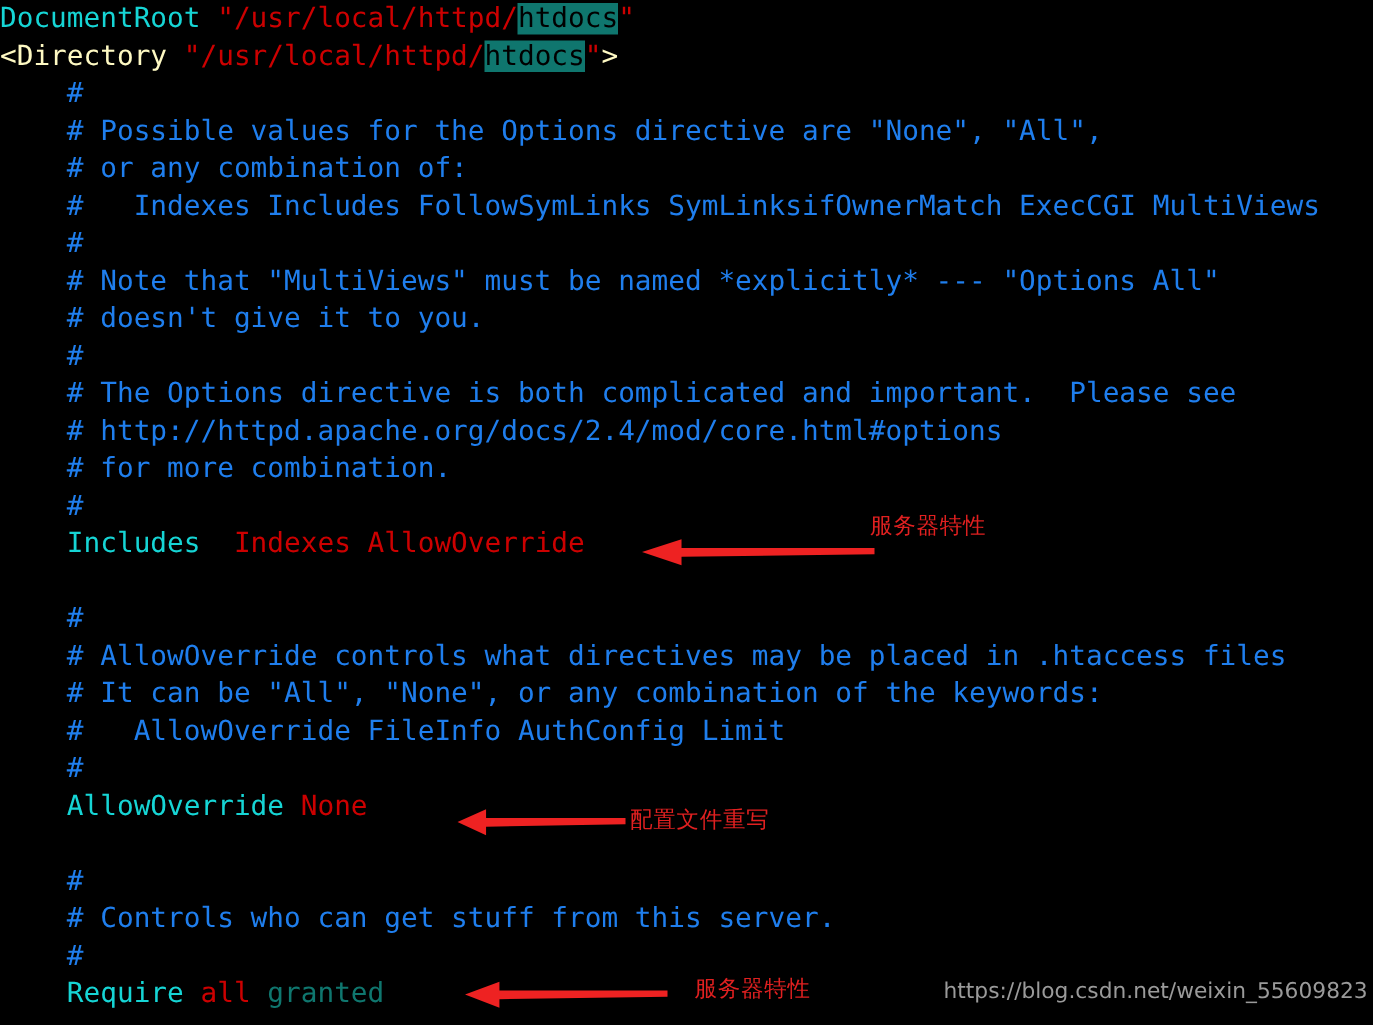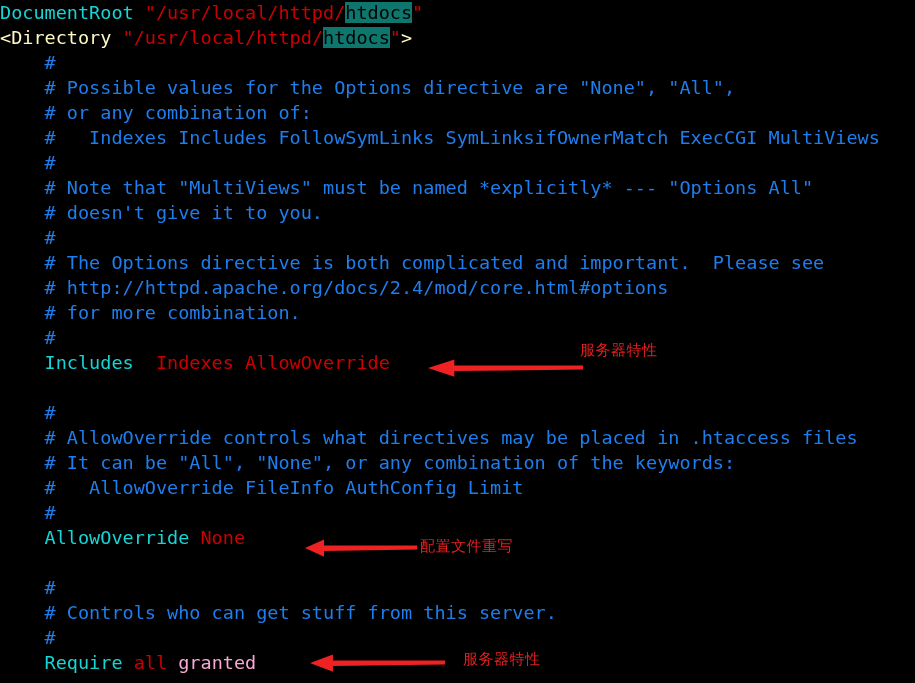--- a/index.html
+++ b/index.html
@@ -39,21 +39,21 @@
     font-size: 18.5px;
     letter-spacing: 0px;
     white-space: pre;
     font-family: "DejaVu Sans Mono", "Liberation Mono", monospace;
   }
   .tok { white-space: pre; text-align: center; }
   .c-cyan    { color: #16d5d5; }
   .c-comment { color: #1f7eed; }
   .c-red     { color: #cc0000; }
   .c-yellow  { color: #fef9c3; }
-  .c-white   { color: #f9a8d4; }
+  .c-white   { color: #0f766e; }
   .c-hl      { background: #0f766e; color: #000000; }
 
   
   .arrow {
     position: absolute;
     height: 26px;
     pointer-events: none;
   }
   .arrow svg { display: block; overflow: visible; }
 
@@ -125,14 +125,15 @@
       </div>
       <div class="cjk-note" style="left: 420px; top: 537px;">配置文件重写</div>
       <div class="arrow" style="left: 310px; top: 650px; width: 135px; height: 26px;">
         <svg width="135" height="26" viewBox="0 0 135 26">
           <polygon fill="#ee2222" points="0,13 22.950000000000003,4.42 22.950000000000003,10.4 135,10.4 135,14.560000000000002 22.950000000000003,16.12 22.950000000000003,21.84"></polygon>
         </svg>
       </div>
       <div class="cjk-note" style="left: 463px; top: 650px;">服务器特性</div>
     </div>
 
+  <div class="watermark" id="watermark" style="left: 629px; top: 653px;">https://blog.csdn.net/weixin_55609823</div>
 
 </div>
 
 </body></html>

